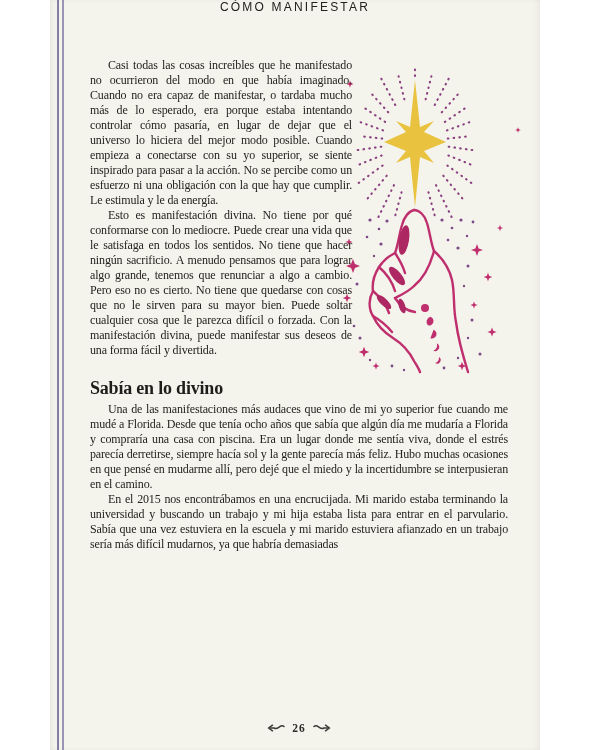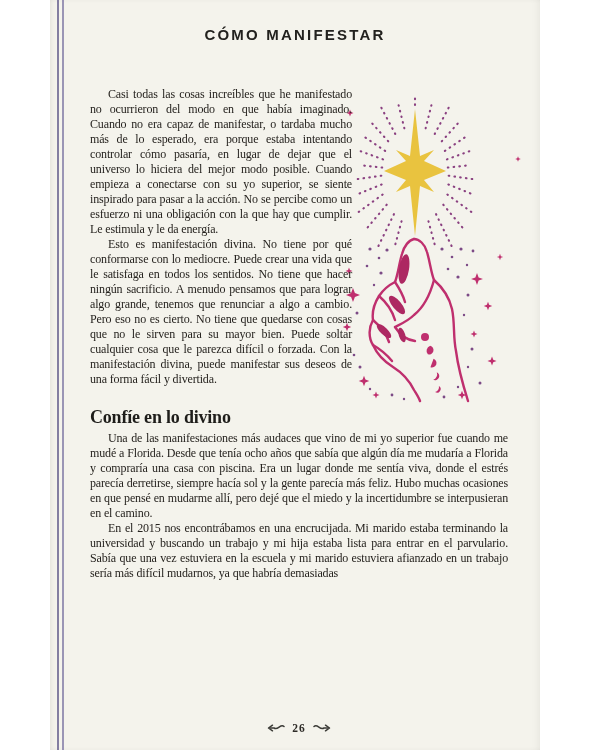--- a/index.html
+++ b/index.html
@@ -16,24 +16,23 @@
   .binding-line-a{
     position:absolute;left:7px;top:0;bottom:0;width:2px;
     background:#6f6894;opacity:.85;
   }
   .binding-line-b{
     position:absolute;left:12px;top:0;bottom:0;width:2px;
     background:#8a84ac;opacity:.85;
   }
   .running-header{
     text-align:center;
-    padding-top:26px;
     font-family:"Liberation Sans", sans-serif;
-    font-weight:bold;
-    font-size:15px;
+    font-weight:normal;
+    font-size:12px;
     letter-spacing:2.2px;
     color:#22211e;
   }
   .content{
     padding:44px 32px 0 40px;
     font-size:12px;
     line-height:15px;
     letter-spacing:-0.15px;
     color:#26231f;
     text-align:justify;
@@ -188,21 +187,21 @@
             <circle cx="52" cy="296" r="1.4"></circle>
           <circle cx="64" cy="300" r="1.2"></circle>
             <circle cx="104" cy="298" r="1.4"></circle>
         </g>
       </svg>
     </div>
 
     <p class="indent">Casi todas las cosas increíbles que he manifestado no ocurrieron del modo en que había imaginado. Cuando no era capaz de manifestar, o tardaba mucho más de lo esperado, era porque estaba intentando controlar cómo pasaría, en lugar de dejar que el universo lo hiciera del mejor modo posible. Cuando empieza a conectarse con su yo superior, se siente inspirado para pasar a la acción. No se percibe como un esfuerzo ni una obligación con la que hay que cumplir. Le estimula y le da energía.</p>
     <p class="indent">Esto es manifestación divina. No tiene por qué conformarse con lo mediocre. Puede crear una vida que le satisfaga en todos los sentidos. No tiene que hacer ningún sacrificio. A menudo pensamos que para lograr algo grande, tenemos que renunciar a algo a cambio. Pero eso no es cierto. No tiene que quedarse con cosas que no le sirven para su mayor bien. Puede soltar cualquier cosa que le parezca difícil o forzada. Con la manifestación divina, puede manifestar sus deseos de una forma fácil y divertida.</p>
 
-    <h2 class="section-heading">Confíe en lo divino</h2>
+    <h2 class="section-heading">Sabía en lo divino</h2>
 
     <p class="indent">Una de las manifestaciones más audaces que vino de mi yo superior fue cuando me mudé a Florida. Desde que tenía ocho años que sabía que algún día me mudaría a Florida y compraría una casa con piscina. Era un lugar donde me sentía viva, donde el estrés parecía derretirse, siempre hacía sol y la gente parecía más feliz. Hubo muchas ocasiones en que pensé en mudarme allí, pero dejé que el miedo y la incertidumbre se interpusieran en el camino.</p>
     <p class="indent">En el 2015 nos encontrábamos en una encrucijada. Mi marido estaba terminando la universidad y buscando un trabajo y mi hija estaba lista para entrar en el parvulario. Sabía que una vez estuviera en la escuela y mi marido estuviera afianzado en un trabajo sería más difícil mudarnos, ya que habría demasiadas</p>
   </div>
 
   <div class="footer">
     <span class="inner">
       <svg class="flourish" width="18" height="10" viewBox="0 0 18 10">
         <g fill="none" stroke="#3a3a36" stroke-width="1.5" stroke-linecap="round" stroke-linejoin="round">
           <path d="M17,3.5 C13.5,0.5 11,7.5 7,5 L2.5,5"></path>

